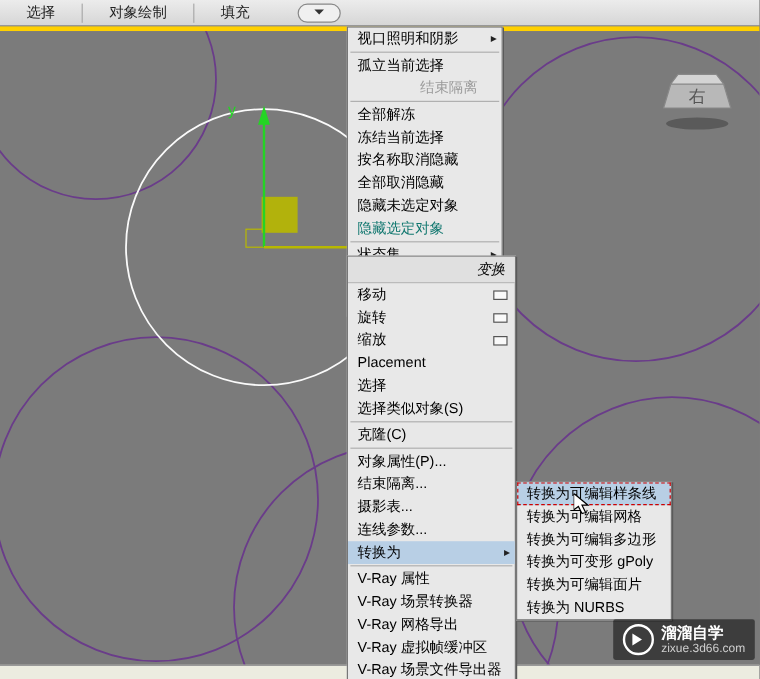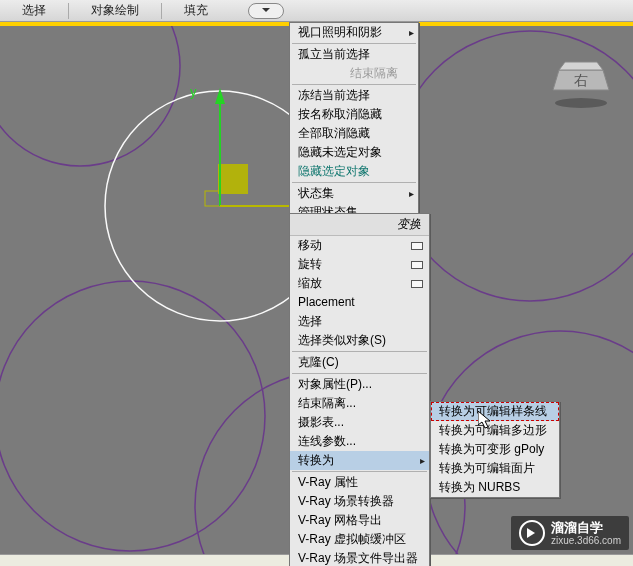--- a/index.html
+++ b/index.html
@@ -88,20 +88,21 @@
     <text x="23" y="25" font-size="14" fill="#555">右</text>
   </svg>
 </div>
 
 <div class="menu" style="left:289px; top:22px; width:130px;">
   <div class="menu-item sub">视口照明和阴影</div>
   <div class="menu-sep"></div>
   <div class="menu-item">孤立当前选择</div>
   <div class="menu-item disabled">结束隔离</div>
   <div class="menu-sep"></div>
+  <div class="menu-item">全部解冻</div>
   <div class="menu-item">冻结当前选择</div>
   <div class="menu-item">按名称取消隐藏</div>
   <div class="menu-item">全部取消隐藏</div>
   <div class="menu-item">隐藏未选定对象</div>
   <div class="menu-item blue">隐藏选定对象</div>
   <div class="menu-sep"></div>
   <div class="menu-item sub">状态集</div>
   <div class="menu-item">管理状态集...</div>
   <div class="menu-title">显示</div>
 </div>
@@ -125,20 +126,21 @@
   <div class="menu-sep"></div>
   <div class="menu-item">V-Ray 属性</div>
   <div class="menu-item">V-Ray 场景转换器</div>
   <div class="menu-item">V-Ray 网格导出</div>
   <div class="menu-item">V-Ray 虚拟帧缓冲区</div>
   <div class="menu-item">V-Ray 场景文件导出器</div>
 </div>
 
 <div class="menu" style="left:430px; top:401px; width:130px;">
   <div class="menu-item selected highlight-red">转换为可编辑样条线</div>
+  <div class="menu-item">转换为可编辑网格</div>
   <div class="menu-item">转换为可编辑多边形</div>
   <div class="menu-item">转换为可变形 gPoly</div>
   <div class="menu-item">转换为可编辑面片</div>
   <div class="menu-item">转换为 NURBS</div>
 </div>
 
 <div class="cursor" style="left:478px; top:411px;">
   <svg width="16" height="20">
       <polygon points="0,0 0,14 4,11 7,17 10,16 7,10 12,10" fill="#fff" stroke="#000" stroke-width="1"></polygon>
     </svg>

